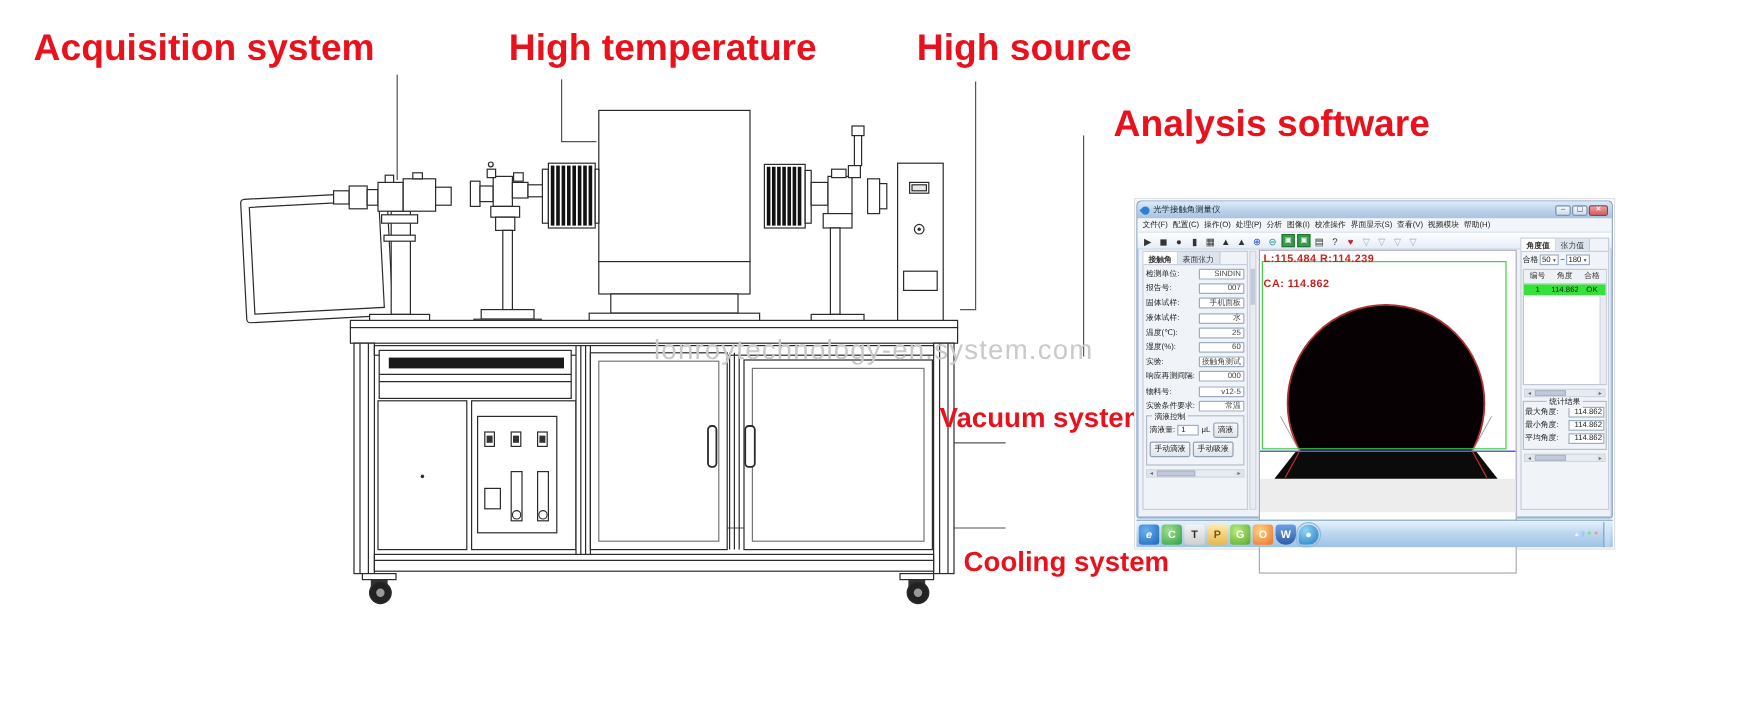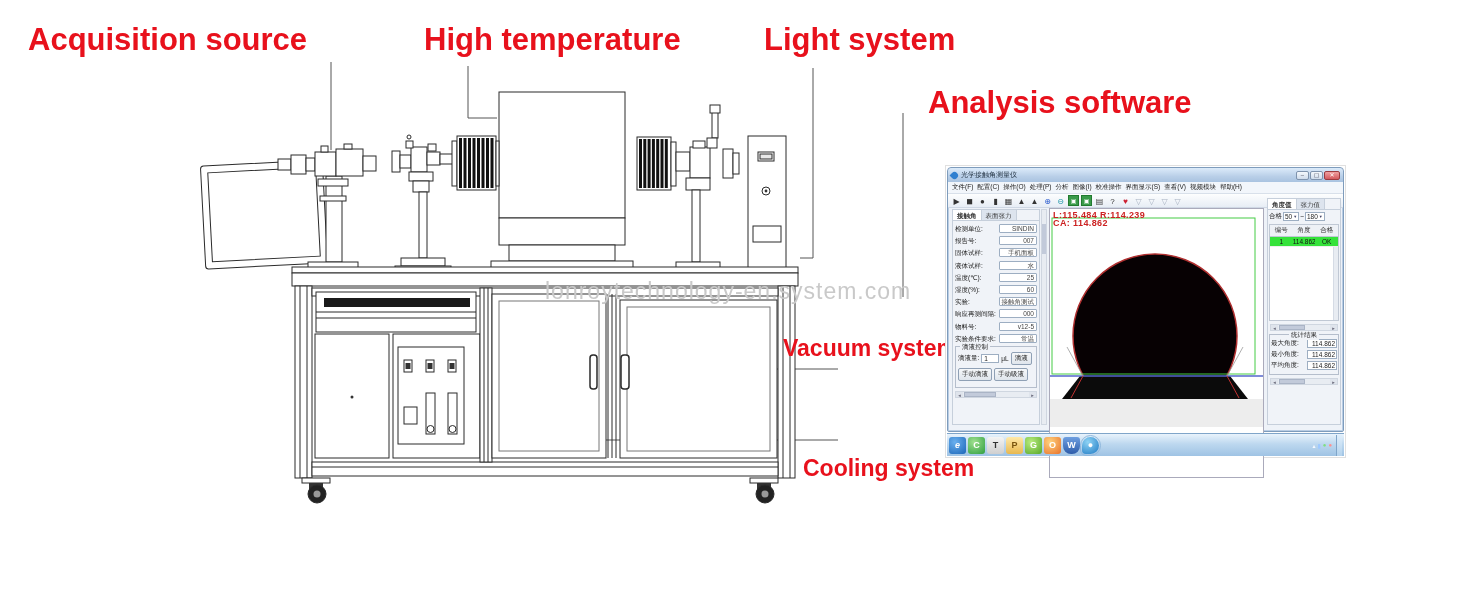--- a/index.html
+++ b/index.html
@@ -64,21 +64,21 @@
   .hscroll .ar.l{left:0} .hscroll .ar.r{right:0}
 
   .vscroll { position:absolute; left:93px; top:41px; width:6px; bottom:6px;
     background:#e8ecf2; border:1px solid #cfd6e0; }
   .vscroll .thumb { position:absolute; top:14px; left:0; width:100%; height:30px; background:#c2cada; }
 
   .img-area { position:absolute; left:101px; top:40px; width:215px; height:270px;
     background:#fff; border:1px solid #aab; overflow:hidden; }
   .meas { position:absolute; left:3px; color:#cc2222; font-weight:bold; font-size:9px;
     letter-spacing:.4px; white-space:nowrap; z-index:3; }
-  .meas.lr { top:1px; } .meas.ca { top:9px; }
+  .meas.lr { top:1px; } .meas.ca { top:22px; }
 
   .rpanel { position:absolute; left:319px; top:30px; width:74px; bottom:6px;
     background:#f0f3f8; border:1px solid #c6cfdb; font-size:6.5px; }
   .rtabs { display:flex; height:11px; border-bottom:1px solid #c6cfdb; }
   .filter-row { display:flex; align-items:center; gap:1px; padding:2px 1px; }
   .combo { background:#fff; border:1px solid #9daec2; height:9px; line-height:8px;
     padding:0 1px; display:flex; align-items:center; gap:1px; }
   .combo .caret { font-size:4px; color:#446; }
   .rtable { margin:1px; background:#fff; border:1px solid #c0c8d4; }
   .rthead { display:flex; background:#eef1f6; border-bottom:1px solid #c0c8d4; }
@@ -288,23 +288,23 @@
       <line x1="608" y1="294" x2="608" y2="458"></line>
         <line x1="612" y1="294" x2="612" y2="458"></line>
         <line x1="616" y1="294" x2="616" y2="458"></line>
 
       <rect x="620" y="300" width="157" height="158" fill="#fff"></rect>
       <rect x="627" y="307" width="143" height="144" stroke="#777"></rect>
       <rect x="621" y="355" width="8" height="34" rx="3" stroke-width="1.5" fill="#fff"></rect>
     </g>
   </svg>
 
-  <div class="big-label" style="left:28px; top:22px;">Acquisition source</div>
+  <div class="big-label" style="left:28px; top:22px;">Acquisition system</div>
   <div class="big-label" style="left:424px; top:22px;">High temperature</div>
-  <div class="big-label" style="left:764px; top:22px;">Light system</div>
+  <div class="big-label" style="left:764px; top:22px;">High source</div>
   <div class="big-label" style="left:888px; top:85px;margin-left:40px;">Analysis software</div>
   <div class="small-label" style="left:783px; top:335px;">Vacuum system</div>
   <div class="small-label" style="left:803px; top:455px;">Cooling system</div>
 
   <div class="watermark">lonroytechnology-en.system.com</div>
 
   <div class="shot">
     <div class="win">
 
       <div class="titlebar">

